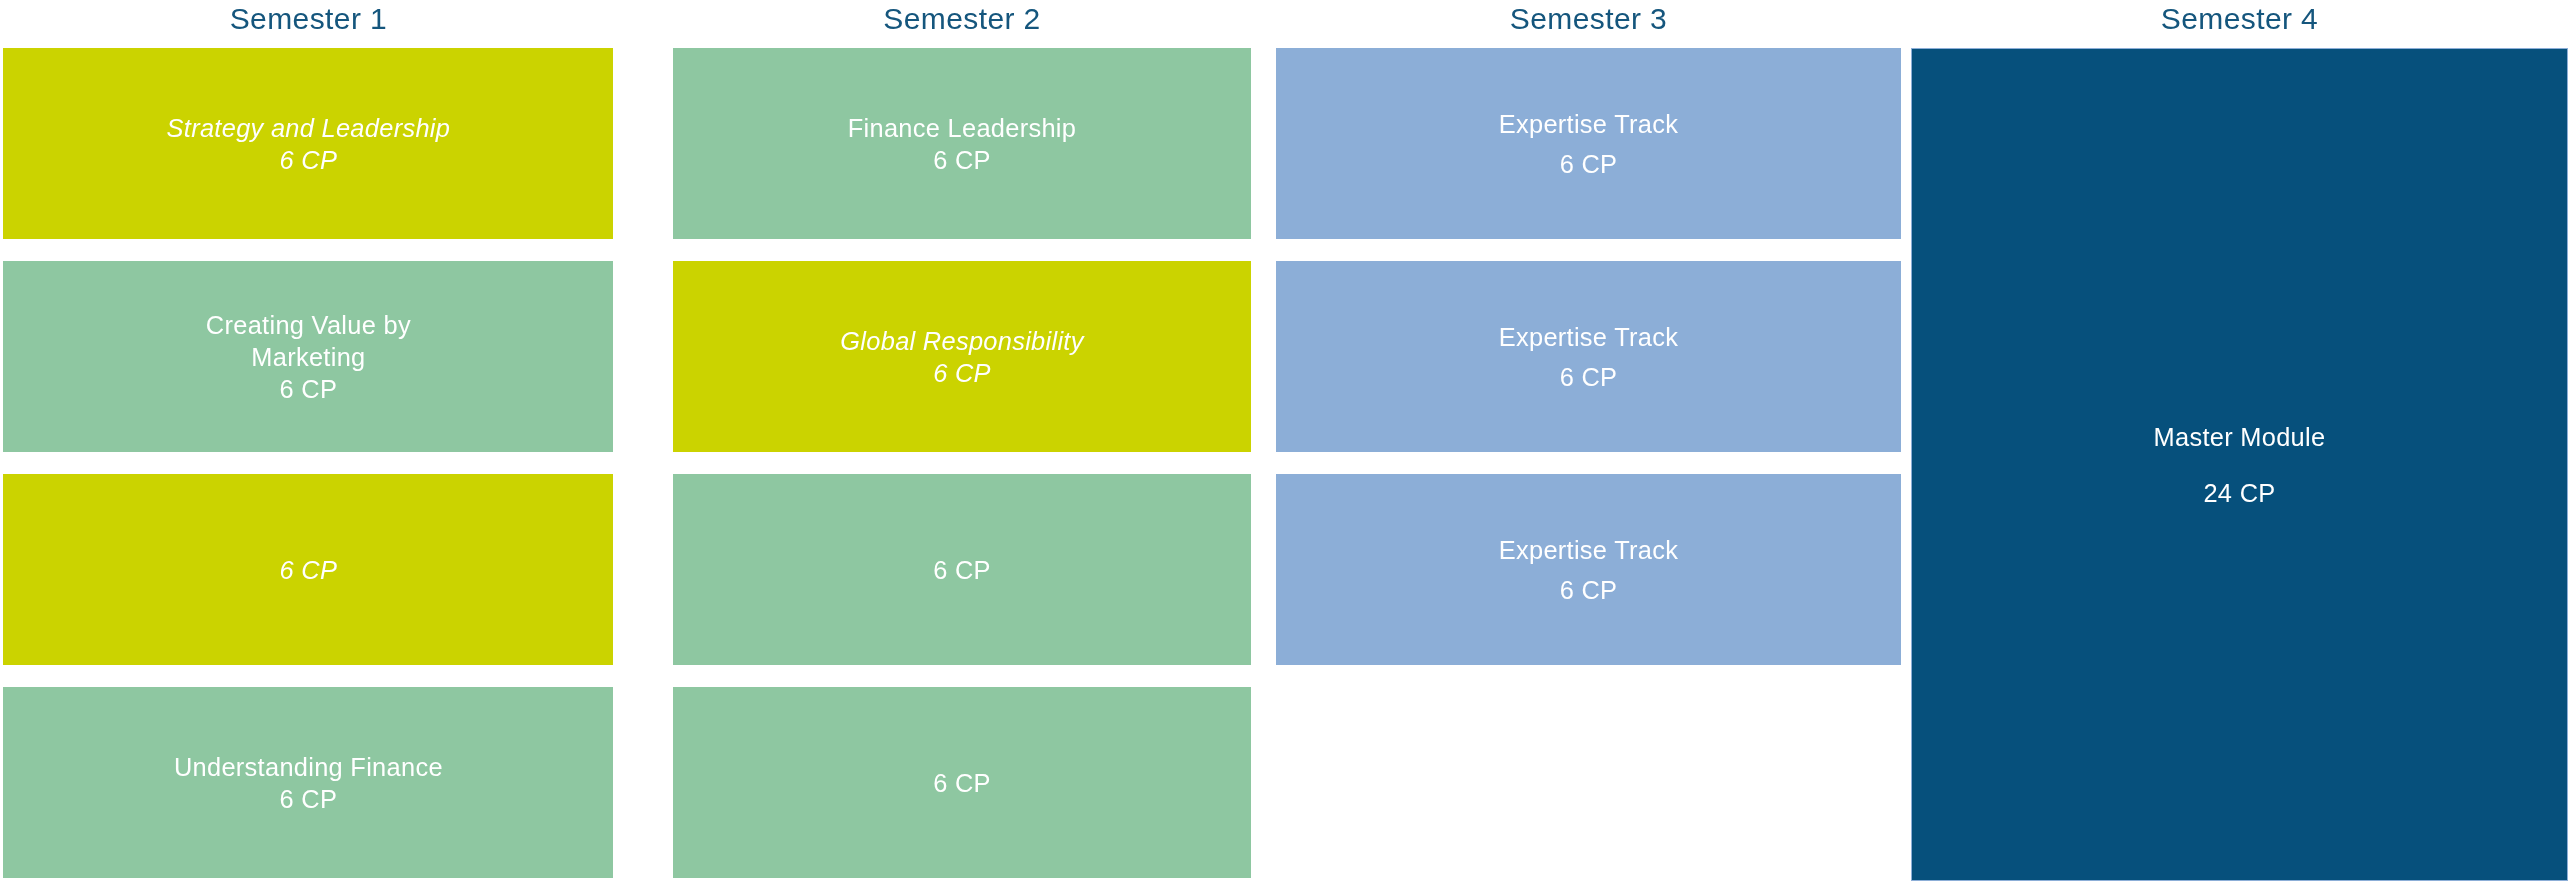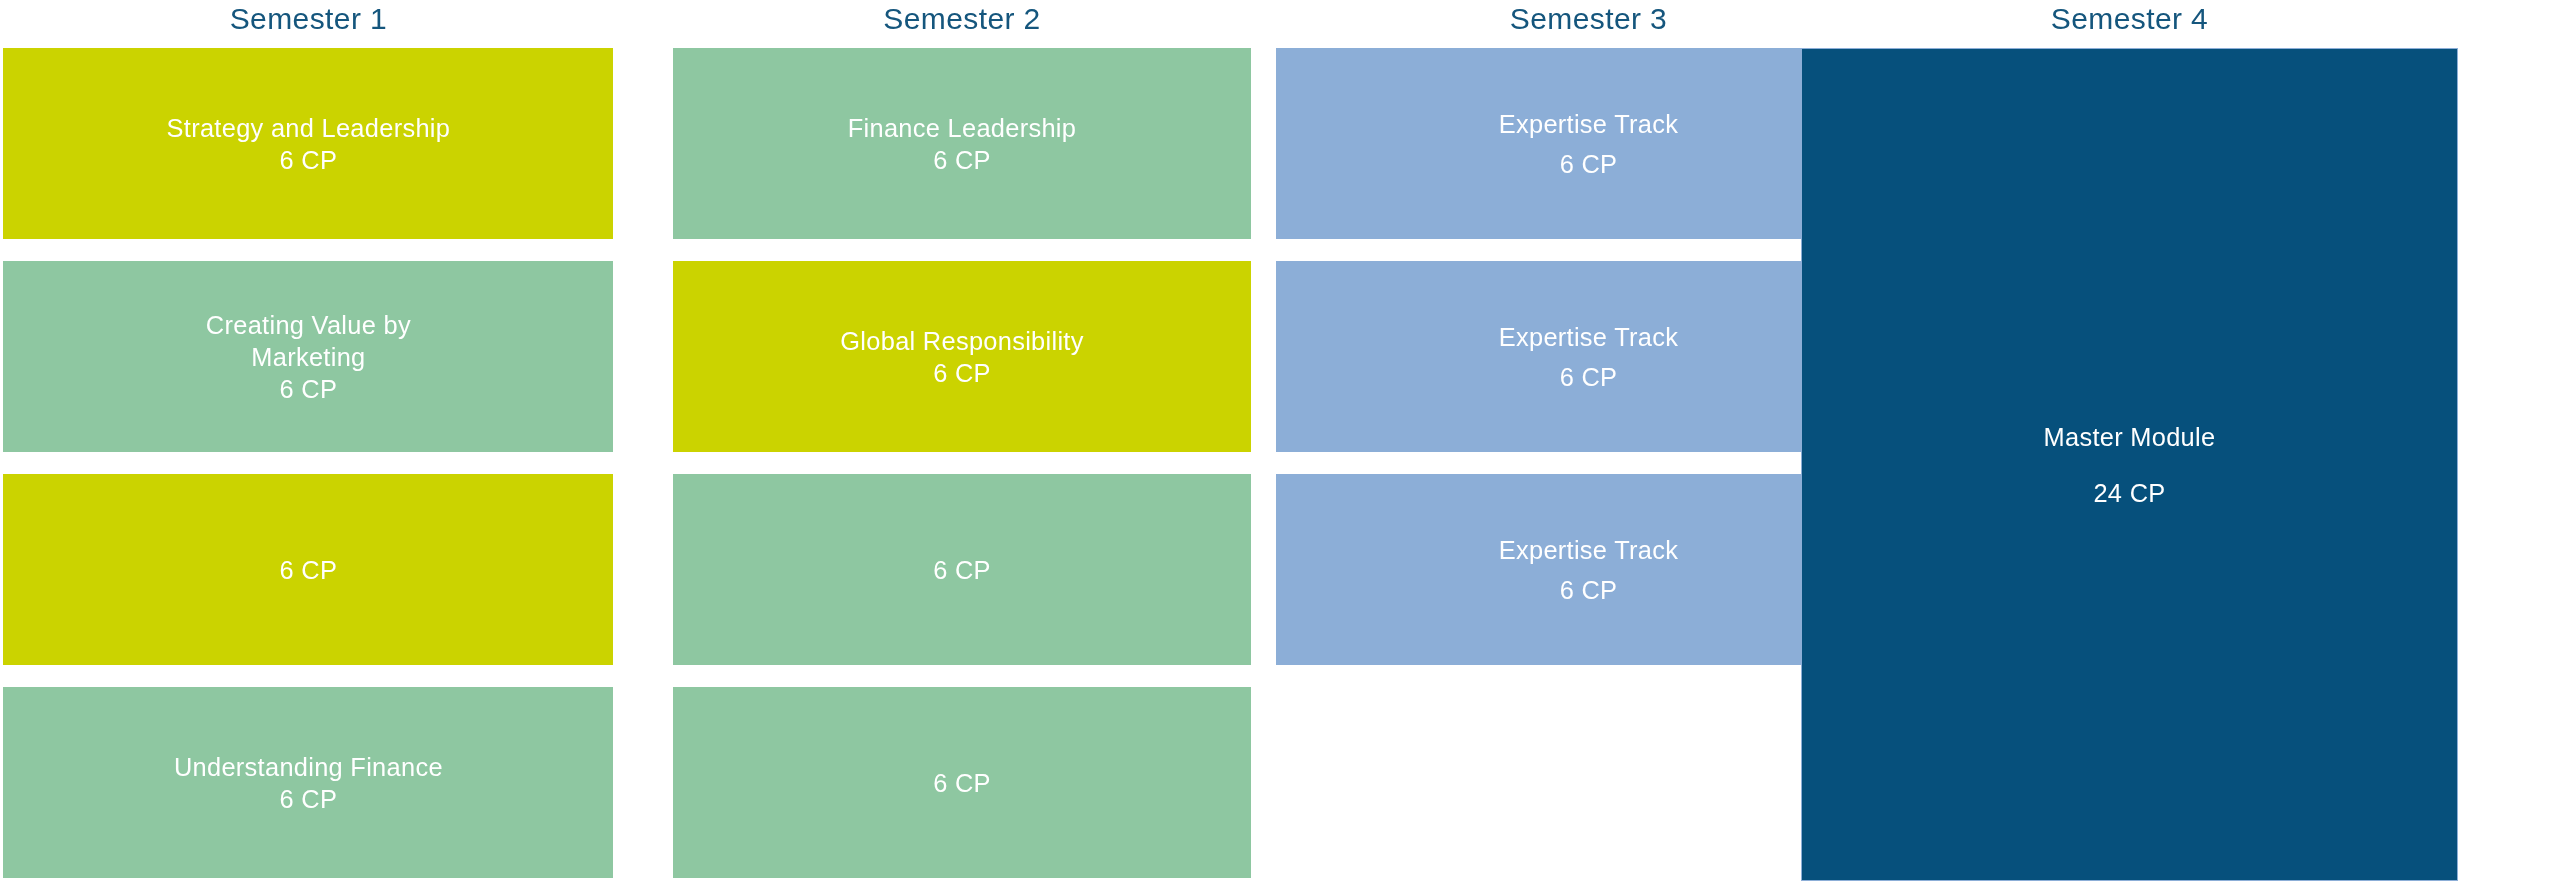--- a/index.html
+++ b/index.html
@@ -20,21 +20,21 @@
 
   .col {
     position: absolute;
     top: 0;
     height: 887px;
     border-radius: 21px;
   }
   .col-1 { left: 3.4px;    width: 610px; }
   .col-2 { left: 641px;  width: 610px; padding-left: 32px; }
   .col-3 { left: 1276px; width: 625px; }
-  .col-4 { left: 1801px; width: 657px; }
+  .col-4 { left: 1911px; width: 657px; }
 
   .col-header {
     height: 48px;
     display: flex;
     align-items: flex-start;
     justify-content: center;
     padding-top: 1.7px;
     font-size: 30px;
     line-height: 34px;
     color: var(--header-text, #15567d);
@@ -46,21 +46,21 @@
     height: 191px;
     margin-bottom: 22px;
     display: flex;
     flex-direction: column;
     justify-content: center;
     align-items: center;
     text-align: center;
     color: var(--block-text, #ffffff);
   }
 
-  .module[data-color="yellow"]    { background: var(--yellow, #cbd300); }
+  .module[data-color="yellow"]    { background: var(--yellow, #cbd300); font-style: italic; }
   .module[data-color="green"]     { background: var(--green, #8ec7a1); }
   .module[data-color="blue"]      { background: var(--blue, #8caed7); gap: 8px; }
   .module[data-color="dark_blue"] {
     background: var(--dark-blue, #06507c);
     border: 1.7px solid var(--master-border, #8caed7);
   }
 
   .module-tall {
     height: 833px;
     margin-bottom: 0;

